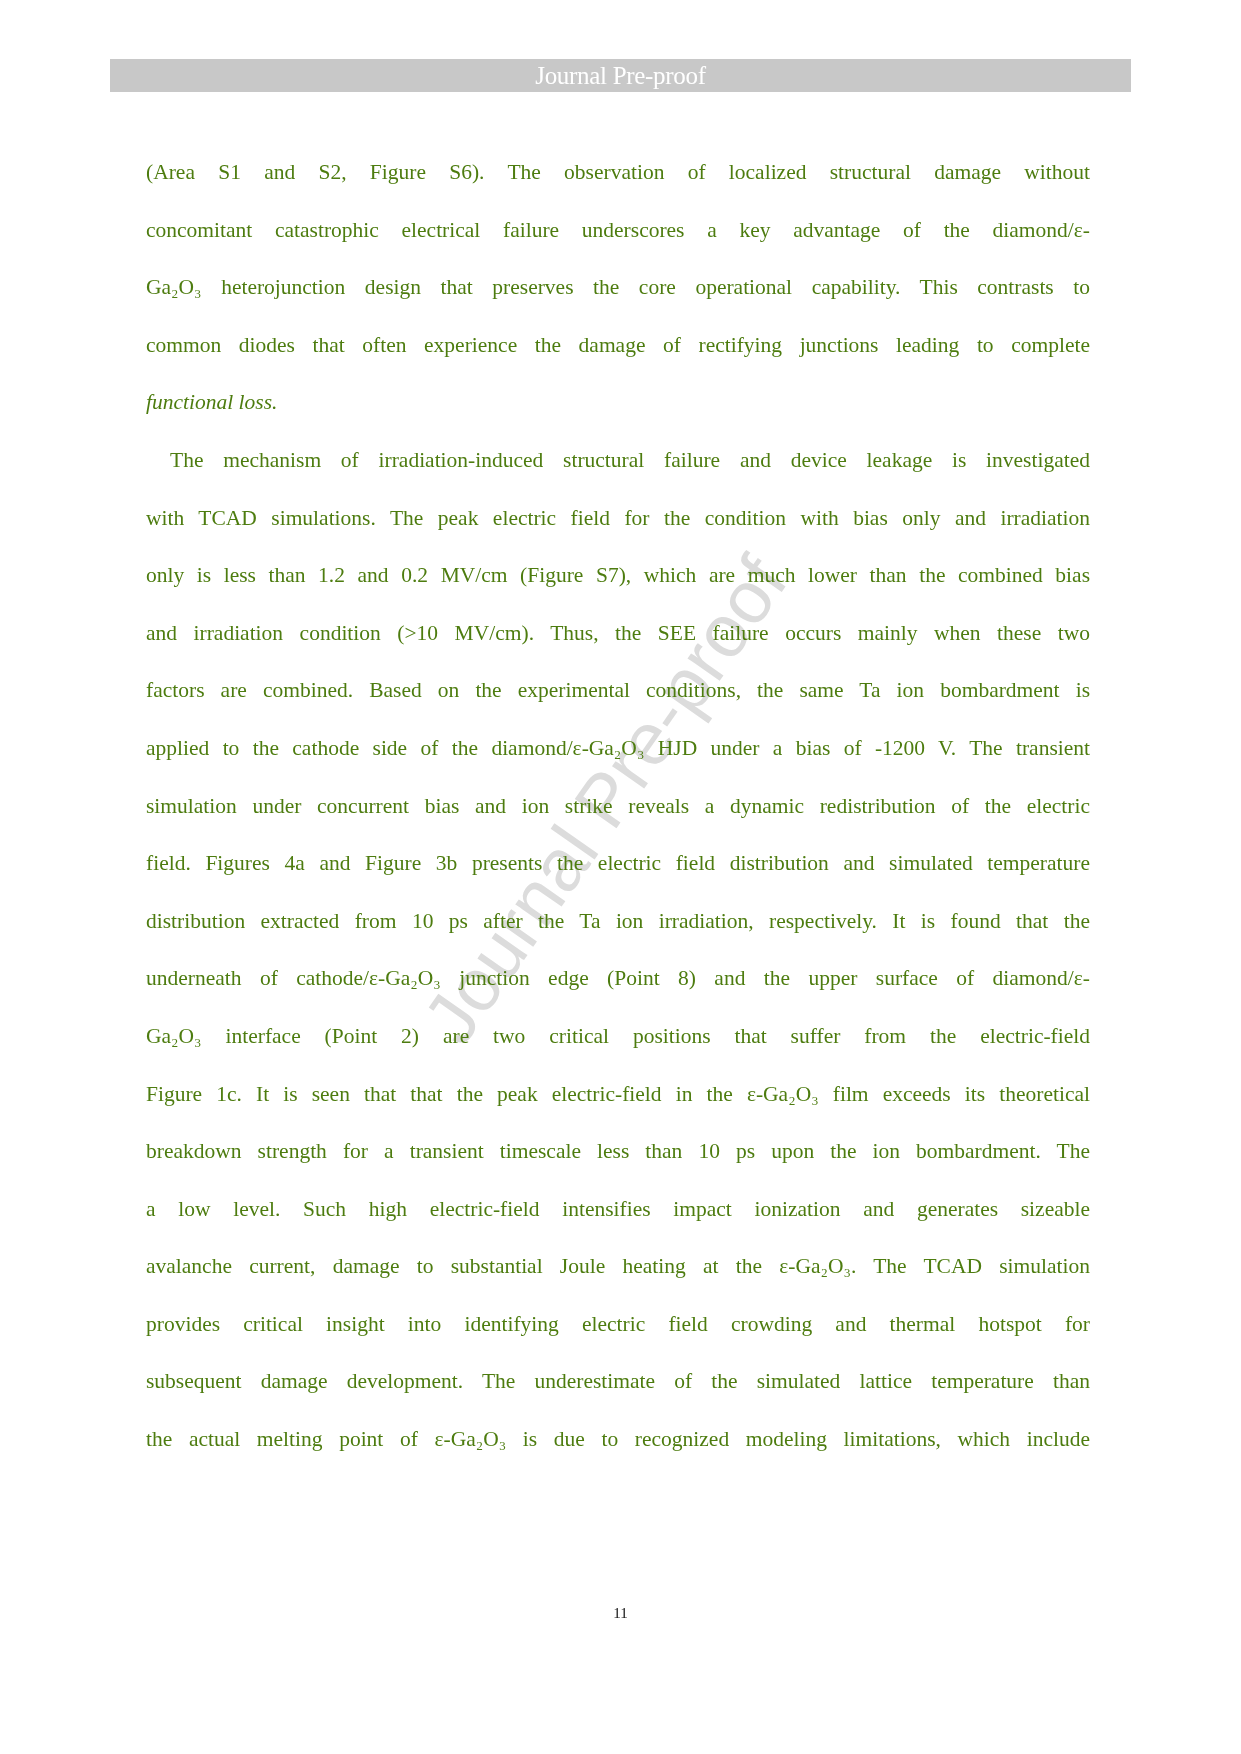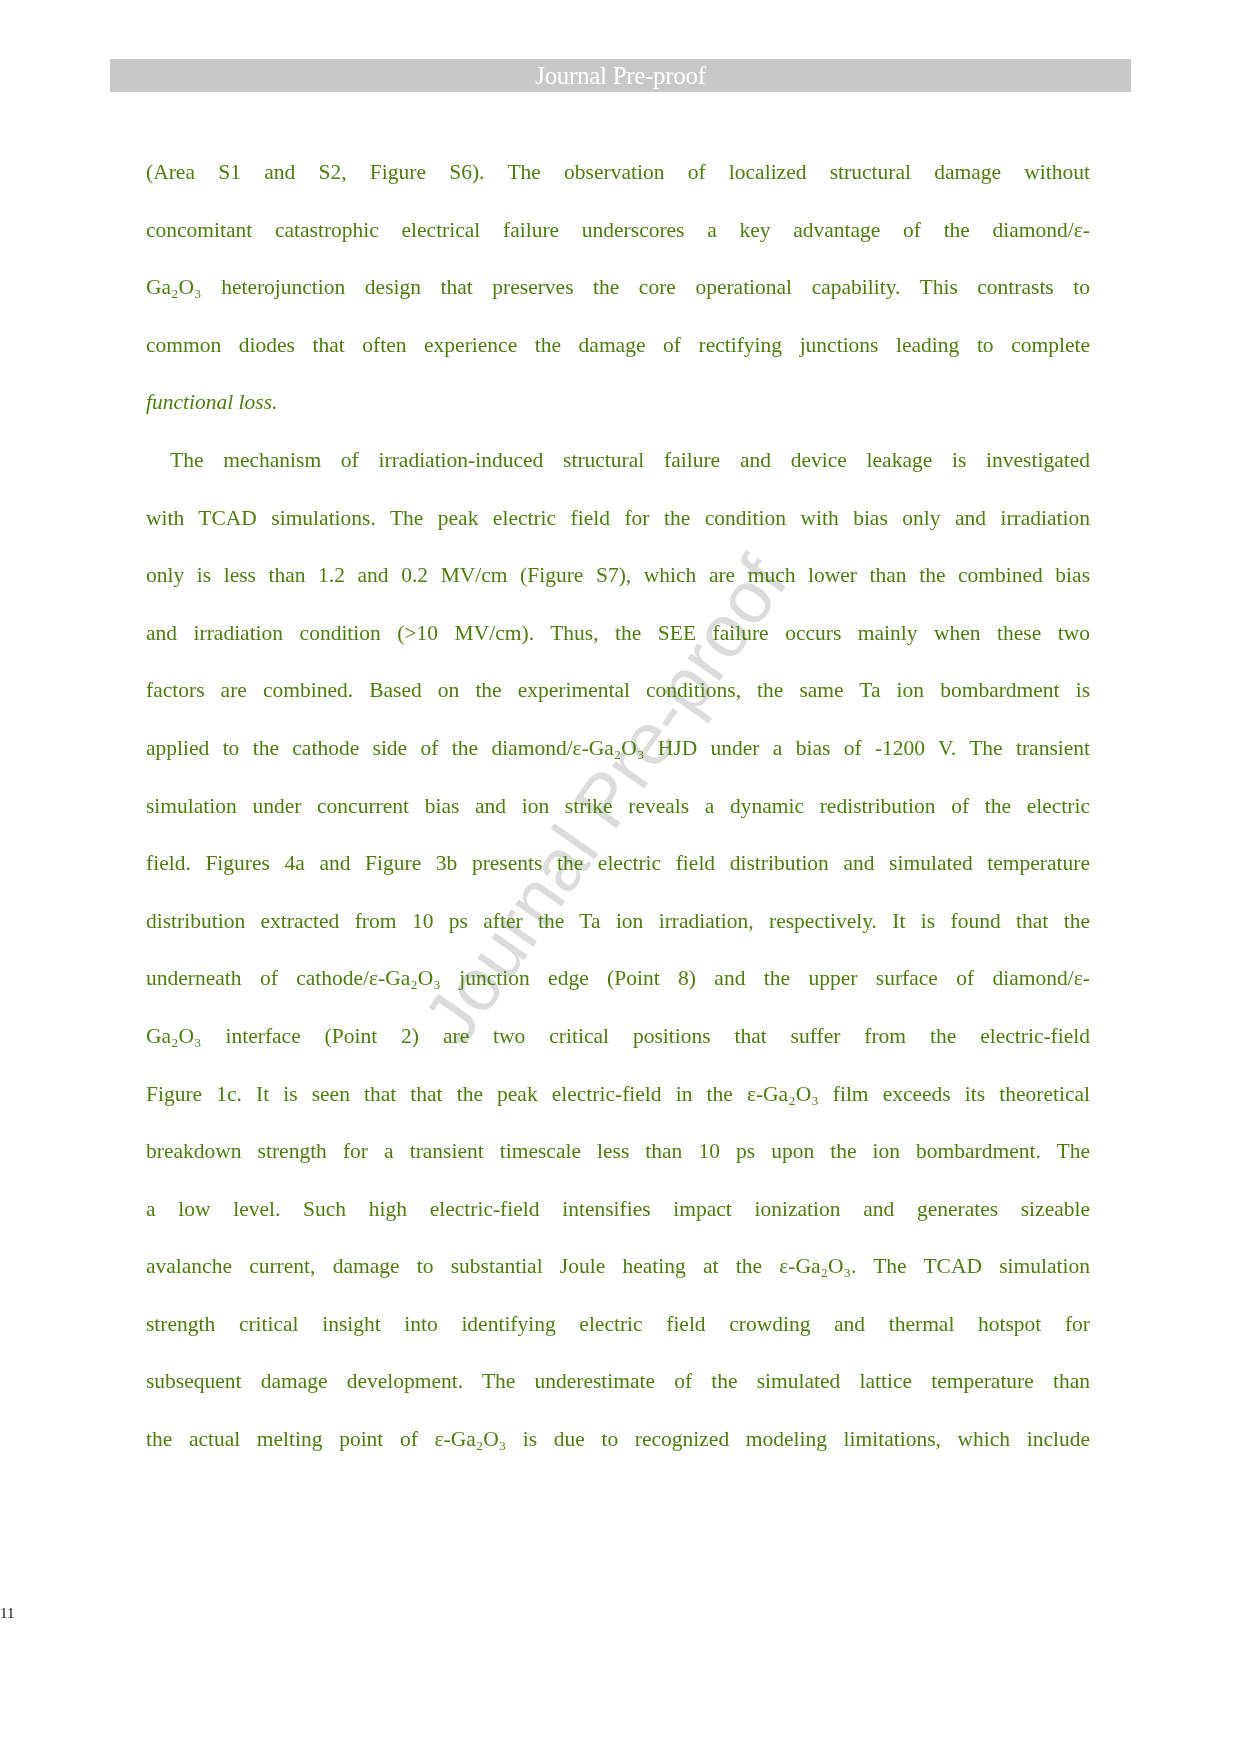--- a/index.html
+++ b/index.html
@@ -16,21 +16,21 @@
     position: absolute; left: 146px; top: 146px; width: 944px;
     font-family: "Liberation Serif", serif; font-size: 21.5px; color: #4d7c0f;
   }
   .line {
     height: 57.6px; line-height: 52px; white-space: nowrap;
     text-align: justify; text-align-last: justify;
   }
   .line.last { text-align-last: left; font-style: italic; }
   .line.indent { padding-left: 24px; }
   .page-number {
-    position: absolute; left: 0; width: 1241px; top: 1605px; text-align: left;
+    position: absolute; left: 0; width: 1241px; top: 1605px; text-align: center;
     font-family: "Liberation Serif", serif; font-size: 15px; color: #111;
   }
   .watermark {
     position: absolute; left: 605px; top: 800px;
     transform: translate(-50%, -50%) rotate(-55deg);
     font-family: "Liberation Sans", sans-serif; font-size: 74px; color: #dcdcdc;
     white-space: nowrap; pointer-events: none; z-index: 0;
   }
   .body-text, .header-bar, .page-number { z-index: 1; }
   .page { position: relative; width: 1241px; height: 1754px; }
@@ -59,19 +59,19 @@
     <div class="line">applied to the cathode side of the diamond/ε-Ga₂O₃ HJD under a bias of -1200 V. The transient</div>
     <div class="line">simulation under concurrent bias and ion strike reveals a dynamic redistribution of the electric</div>
     <div class="line">field. Figures 4a and Figure 3b presents the electric field distribution and simulated temperature</div>
     <div class="line">distribution extracted from 10 ps after the Ta ion irradiation, respectively. It is found that the</div>
     <div class="line">underneath of cathode/ε-Ga₂O₃ junction edge (Point 8) and the upper surface of diamond/ε-</div>
     <div class="line">Ga₂O₃ interface (Point 2) are two critical positions that suffer from the electric-field</div>
     <div class="line">Figure 1c. It is seen that that the peak electric-field in the ε-Ga₂O₃ film exceeds its theoretical</div>
     <div class="line">breakdown strength for a transient timescale less than 10 ps upon the ion bombardment. The</div>
     <div class="line">a low level. Such high electric-field intensifies impact ionization and generates sizeable</div>
     <div class="line">avalanche current, damage to substantial Joule heating at the ε-Ga₂O₃. The TCAD simulation</div>
-    <div class="line">strength critical insight into identifying electric field crowding and thermal hotspot for</div>
+    <div class="line">provides critical insight into identifying electric field crowding and thermal hotspot for</div>
     <div class="line">subsequent damage development. The underestimate of the simulated lattice temperature than</div>
     <div class="line">the actual melting point of ε-Ga₂O₃ is due to recognized modeling limitations, which include</div>
   </div>
 
   <div class="page-number">11</div>
 </div>
 
 </body></html>

